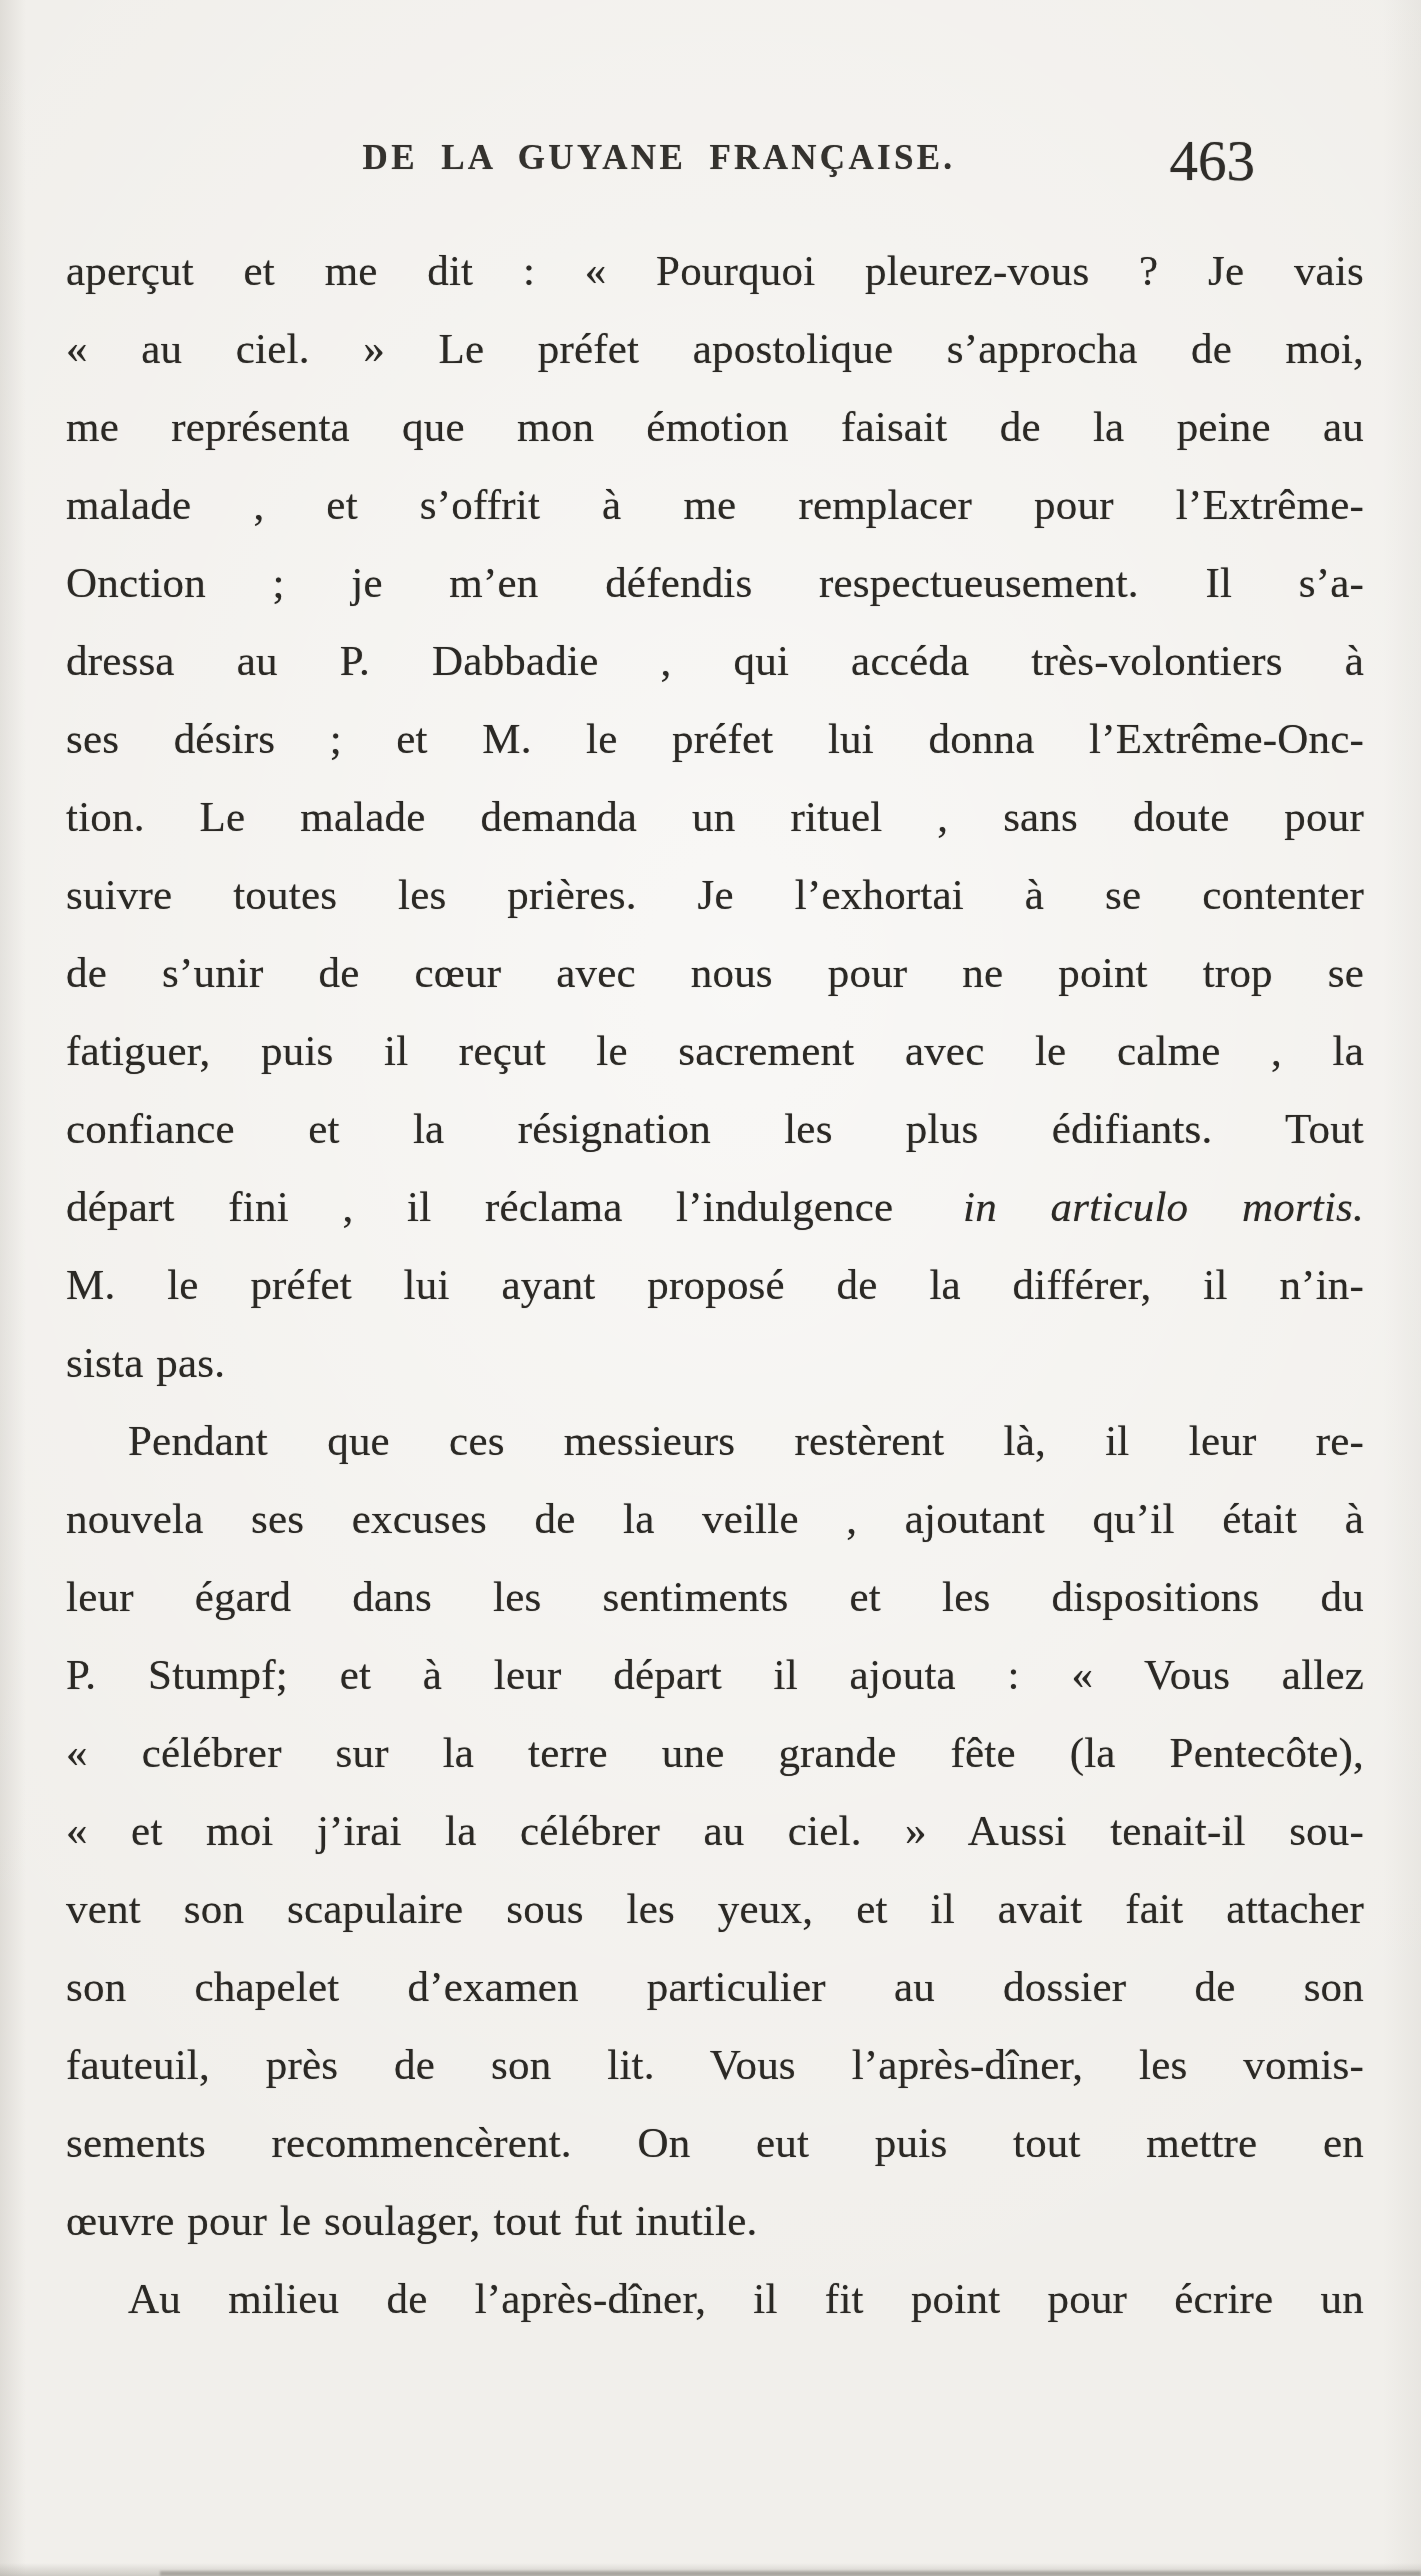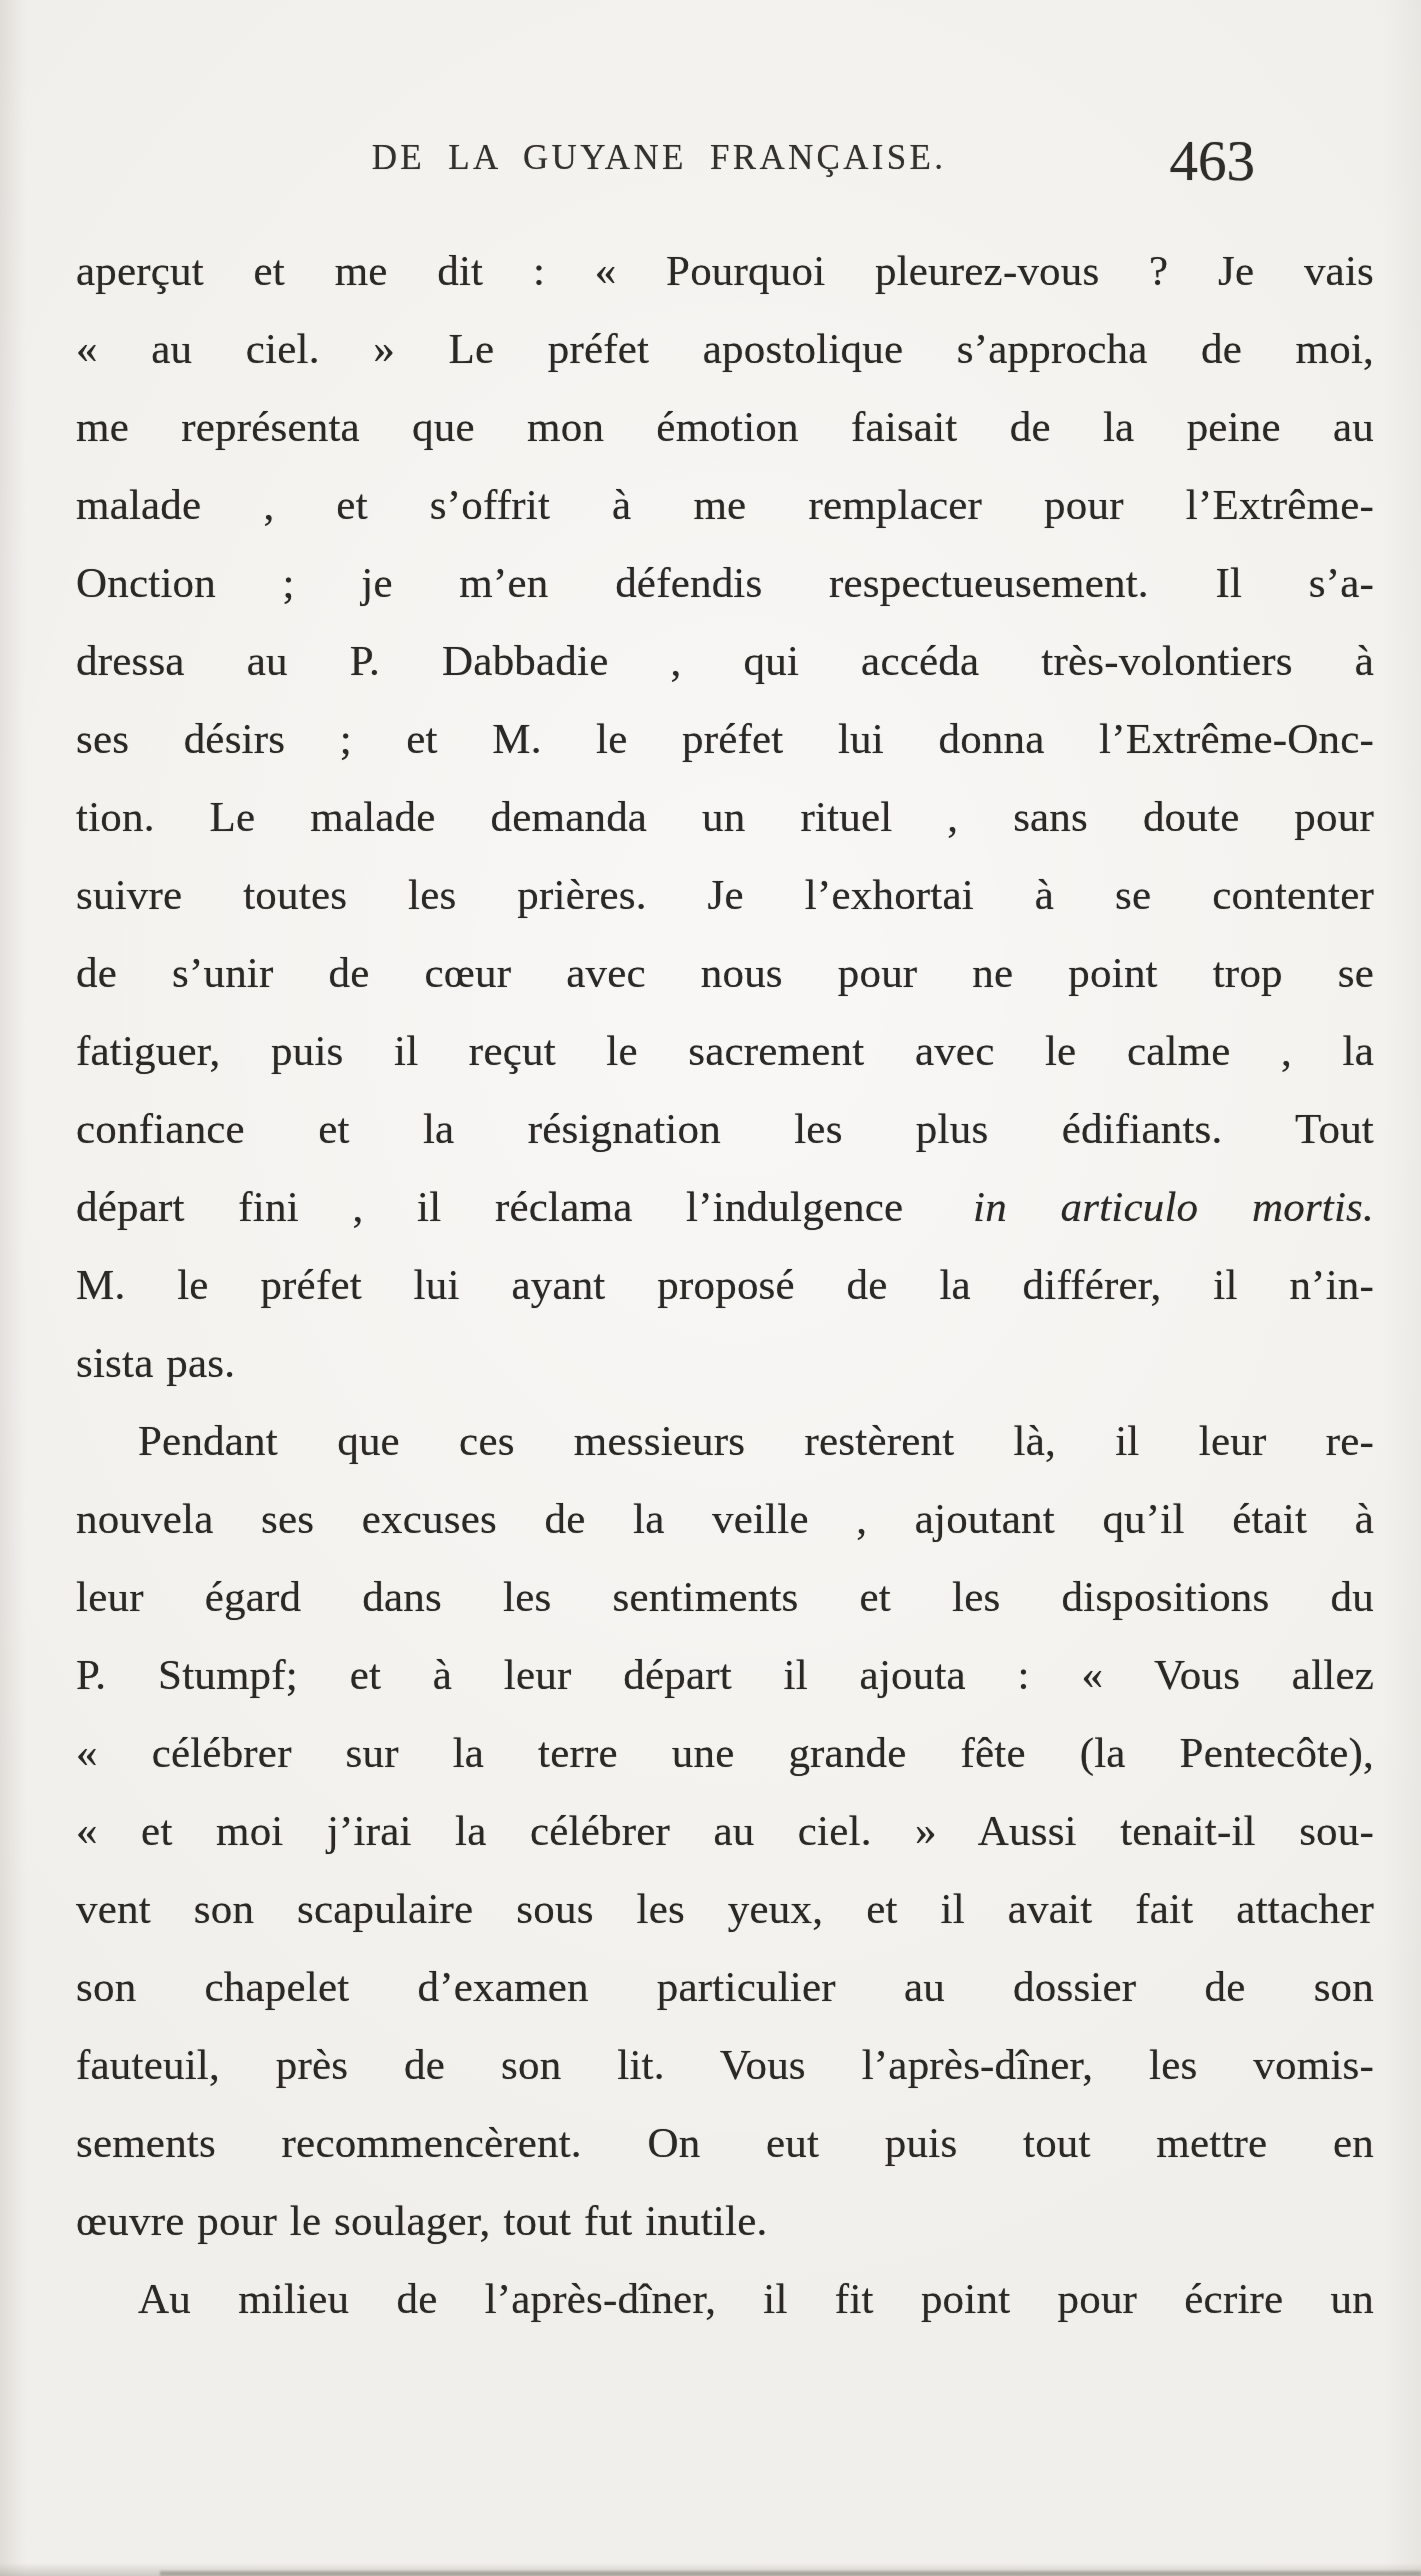--- a/index.html
+++ b/index.html
@@ -28,40 +28,40 @@
     background: rgba(105,100,92,0.40);
     filter: blur(0.9px);
   }
 
   .running-title {
     position: absolute;
     top: 137px; left: 0; right: 103px;
     text-align: center;
     font-size: 35px;
     line-height: 1.2;
-    font-weight: 400;
+    font-weight: 700;
     letter-spacing: 3.3px;
     word-spacing: 11.3px;
     color: #34322e;
     text-shadow: 0 0 0.9px rgba(52,50,46,0.55);
   }
 
   .page-number {
     position: absolute;
     top: 130px; right: 166px;
     font-size: 57px;
     line-height: 1.1;
     font-weight: 400;
     color: #2f2d29;
     text-shadow: 0 0 1.1px rgba(47,45,41,0.6);
   }
 
   .text-block {
     position: absolute;
-    left: 76px;
+    left: 66px;
     top: 232px;
     width: 1298px;
   }
 
   .paragraph { margin: 0; padding: 0; }
 
   .line {
     font-size: 43px;
     line-height: 78px;
     letter-spacing: 0.2px;

